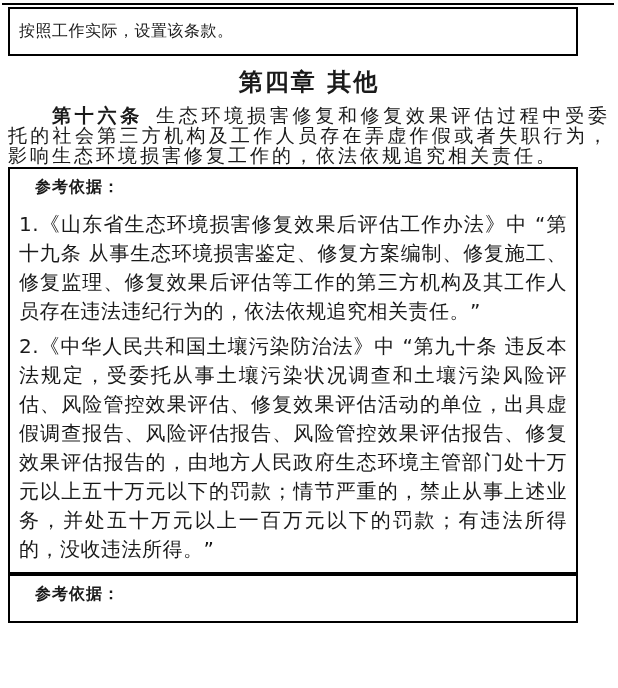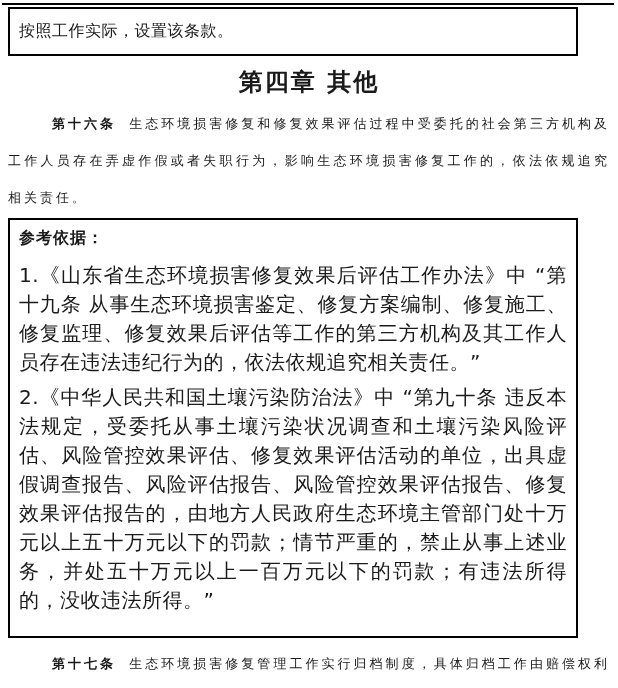--- a/index.html
+++ b/index.html
@@ -33,41 +33,41 @@
   .box-text {
     font-size: 16px;
     line-height: 24px;
     letter-spacing: 0.5px;
     margin: 0;
   }
   .box-header {
     font-size: 16px;
     font-weight: bold;
     letter-spacing: 1px;
-    margin: 2px 0 12px;
+    margin: 2px 16px 12px;
   }
   .box-item {
     font-size: 20px;
     line-height: 29px;
     letter-spacing: 0.5px;
     text-align: justify;
     margin: 0 0 6px;
   }
-  .box-item:last-child { margin-bottom: 15px; }
+  .box-item:last-child { margin-bottom: 2px; }
   .chapter {
     font-size: 24px;
     font-weight: bold;
     text-align: center;
     letter-spacing: 2px;
     font-family: "DejaVu Sans", sans-serif;
     margin: 9px 0 7px;
   }
   .body-para {
-    font-size: 13px;
-    line-height: 37px;
+    font-size: 19px;
+    line-height: 20px;
     letter-spacing: 3px;
     text-align: justify;
     text-indent: 44px;
     margin: 0 0 5px;
   }
   .para-16 { margin-bottom: 2px; }
   .para-17 { margin: 7px 0 8px; }
   .article-label { font-weight: bold; margin-right: 13px; }
   .ref-box-2 .box-header { margin-bottom: 10px; }
 </style>
@@ -85,20 +85,19 @@
   <h1 class="chapter">第四章 其他</h1>
 
   <p class="body-para para-16"><span class="article-label">第十六条</span><span class="article-text">生态环境损害修复和修复效果评估过程中受委托的社会第三方机构及工作人员存在弄虚作假或者失职行为，影响生态环境损害修复工作的，依法依规追究相关责任。</span></p>
 
   <div class="ref-box ref-box-1">
     <p class="box-header">参考依据：</p>
     <p class="box-item">1.《山东省生态环境损害修复效果后评估工作办法》中 “第十九条 从事生态环境损害鉴定、修复方案编制、修复施工、修复监理、修复效果后评估等工作的第三方机构及其工作人员存在违法违纪行为的，依法依规追究相关责任。”</p>
     <p class="box-item">2.《中华人民共和国土壤污染防治法》中 “第九十条 违反本法规定，受委托从事土壤污染状况调查和土壤污染风险评估、风险管控效果评估、修复效果评估活动的单位，出具虚假调查报告、风险评估报告、风险管控效果评估报告、修复效果评估报告的，由地方人民政府生态环境主管部门处十万元以上五十万元以下的罚款；情节严重的，禁止从事上述业务，并处五十万元以上一百万元以下的罚款；有违法所得的，没收违法所得。”</p>
   </div>
 
-  <p class="body-para para-17"><span class="article-label">第十七条</span><span class="article-text">生态环境损害修复管理工作实行归档制度，具体归档工作由赔偿权利人指定部门按照相关档案管理规定实施。</span></p>
 
   <div class="ref-box ref-box-2">
     <p class="box-header">参考依据：</p>
 
   </div>
 
 </div>
 
 </body></html>

